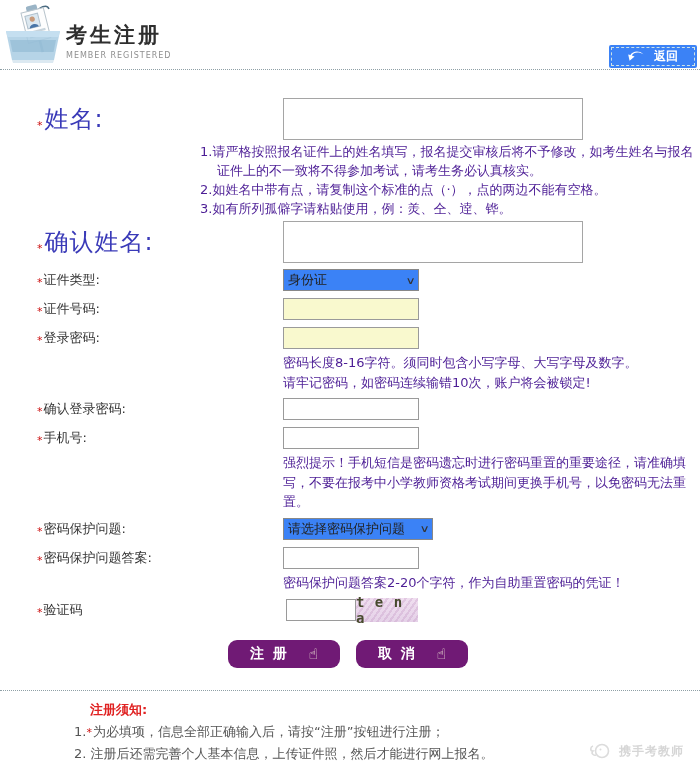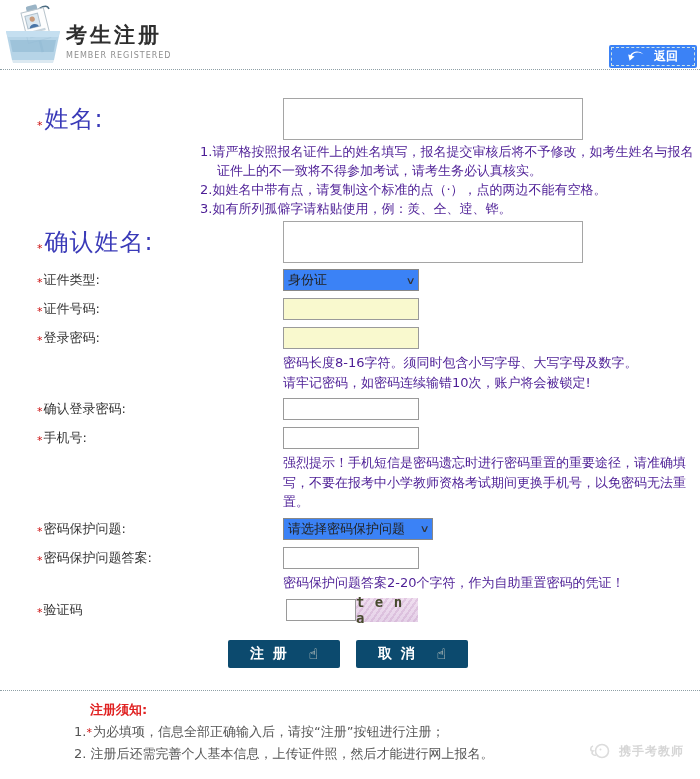--- a/index.html
+++ b/index.html
@@ -51,22 +51,22 @@
     width: 62px; height: 24px; display: flex; align-items: center; justify-content: center;
     font-family: "DejaVu Sans Mono", monospace; font-weight: bold; font-size: 14px;
     color: #474a2e; letter-spacing: 1px;
     background:
       repeating-linear-gradient(125deg, rgba(214,180,214,.55) 0 2px, rgba(240,222,240,.4) 2px 5px),
       linear-gradient(#f0dff0, #ddc9e2);
     cursor: pointer;
   }
   .btn-row { margin: 18px 0 0 228px; display: flex; gap: 16px; }
   .btn {
-    width: 112px; height: 28px; background: #0c4a6e; color: #fff; border: none;
-    border-radius: 2px; font-size: 14px; font-weight: bold; letter-spacing: 2px;
+    width: 112px; height: 28px; background: #701a75; color: #fff; border: none;
+    border-radius: 9px; font-size: 14px; font-weight: bold; letter-spacing: 2px;
     display: flex; align-items: center; justify-content: center; gap: 20px;
     cursor: pointer; font-family: inherit;
   }
   .hand-icon { font-size: 15px; color: #efe7d6; font-weight: normal; letter-spacing: 0; }
   
   .footer { position: absolute; top: 701px; left: 0; width: 100%; font-size: 13px; }
   .notice-title { color: #e02222; font-weight: bold; margin-left: 90px; }
   .fnote { margin-left: 74px; margin-top: 4px; color: #555; line-height: 1.4; }
   .fnote .req { top: 0; }
   .watermark {

